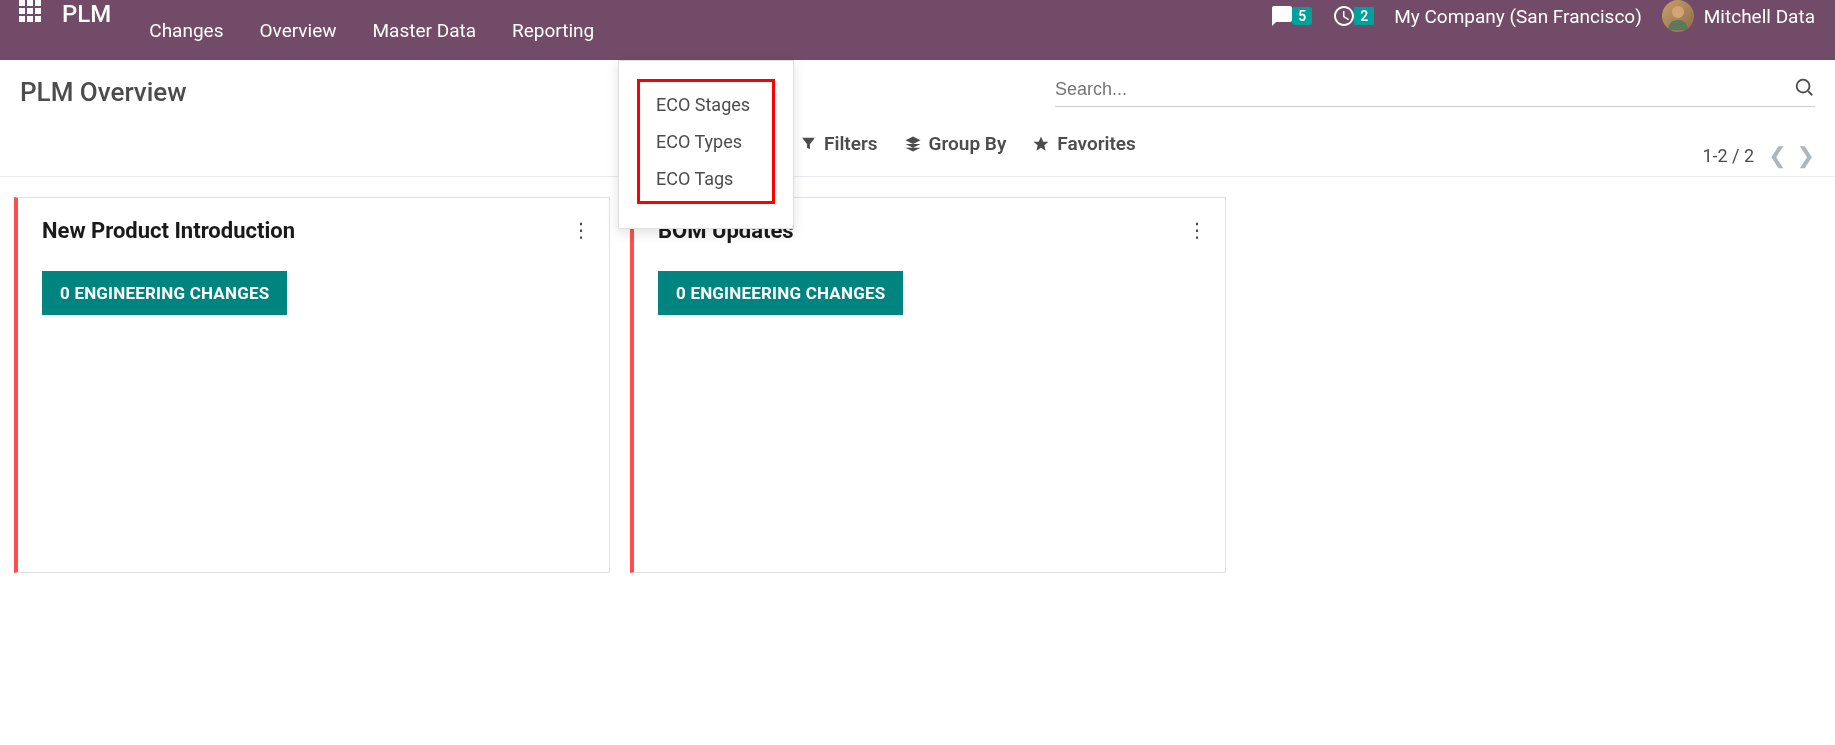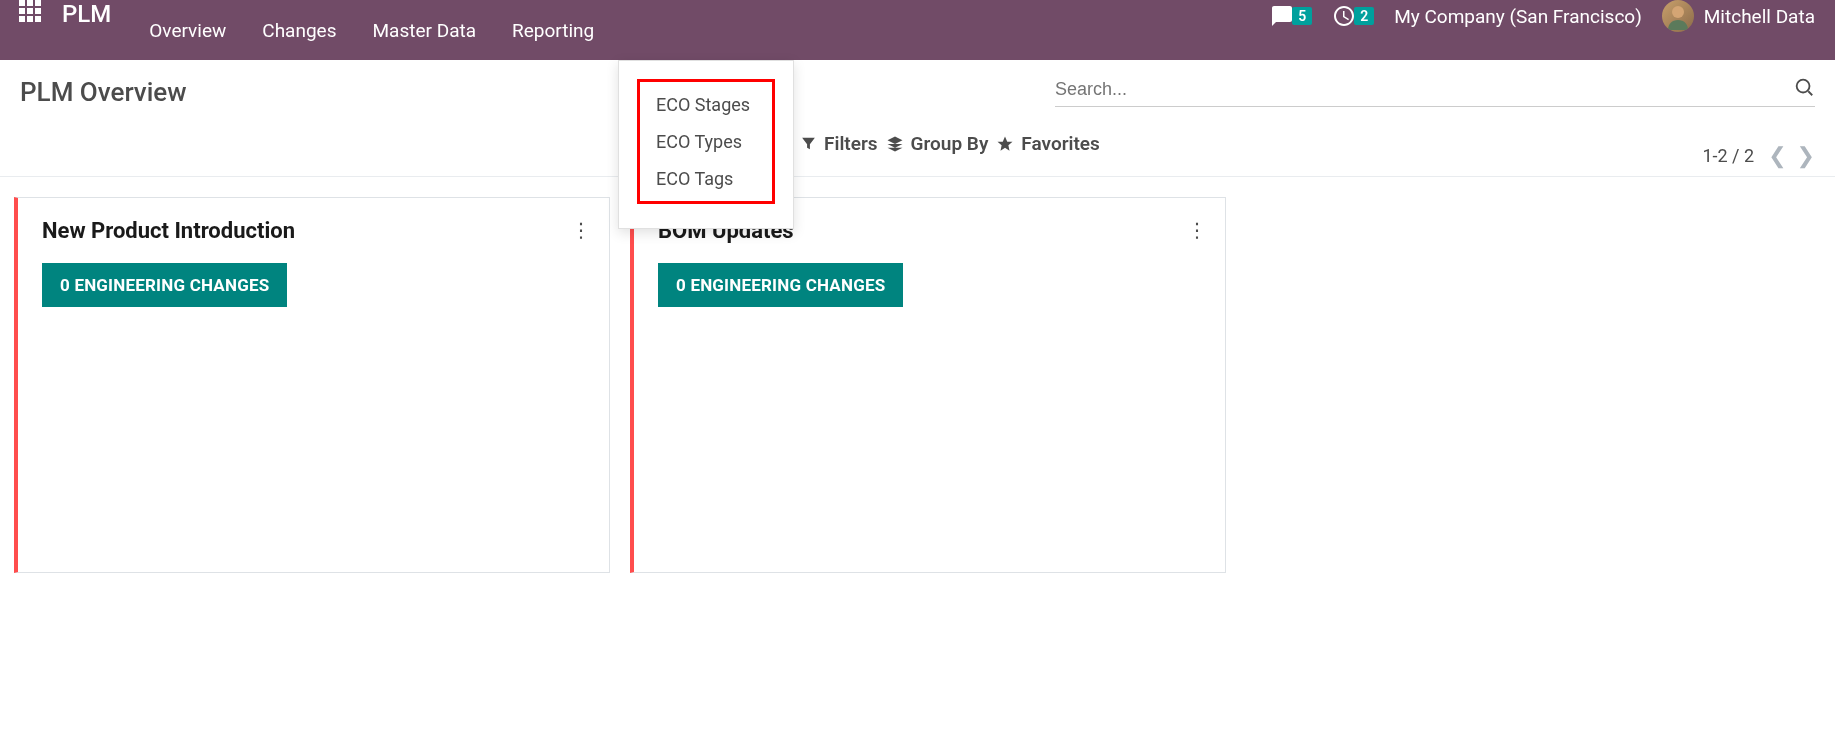--- a/index.html
+++ b/index.html
@@ -135,21 +135,21 @@
     outline: none;
     font-size: 18px;
     color: #6c757d;
     background: transparent;
   }
   .search-icon { color: #4c4c4c; cursor: pointer; }
   .cp-row2 { display: flex; align-items: center; }
   .filter-btns {
     margin-left: 780px;
     display: flex;
-    gap: 8px;
+    gap: 26px;
     align-items: center;
   }
   .filter-btn {
     display: flex;
     align-items: center;
     gap: 7px;
     font-size: 19px;
     font-weight: 600;
     color: #4c4c4c;
     cursor: pointer;
@@ -197,20 +197,21 @@
   }
   .eng-btn {
     display: inline-block;
     background: #00847f;
     color: #fff;
     font-size: 17px;
     font-weight: 700;
     padding: 12px 18px;
     cursor: pointer;
     letter-spacing: 0.2px;
+    margin-top: 8px;
   }
 </style>
 </head>
 <body>
 
 <div class="topnav">
   <div class="apps-icon">
     <div class="apps-grid">
         <span></span>
         <span></span>
@@ -218,22 +219,22 @@
         <span></span>
         <span></span>
         <span></span>
         <span></span>
         <span></span>
         <span></span>
       </div>
   </div>
   <div class="brand">PLM</div>
   <div class="nav-items">
+    <div class="nav-item">Changes</div>
     <div class="nav-item">Overview</div>
-    <div class="nav-item">Changes</div>
     <div class="nav-item">Master Data</div>
     <div class="nav-item">Reporting</div>
   </div>
   <div class="nav-spacer"></div>
   <div class="nav-right">
     <div class="icon-badge">
       <svg width="24" height="24" viewBox="0 0 24 24">
           <path d="M20 2H4c-1.1 0-2 .9-2 2v18l4-4h14c1.1 0 2-.9 2-2V4c0-1.1-.9-2-2-2z"></path>
         </svg>
       <span class="badge">5</span>

